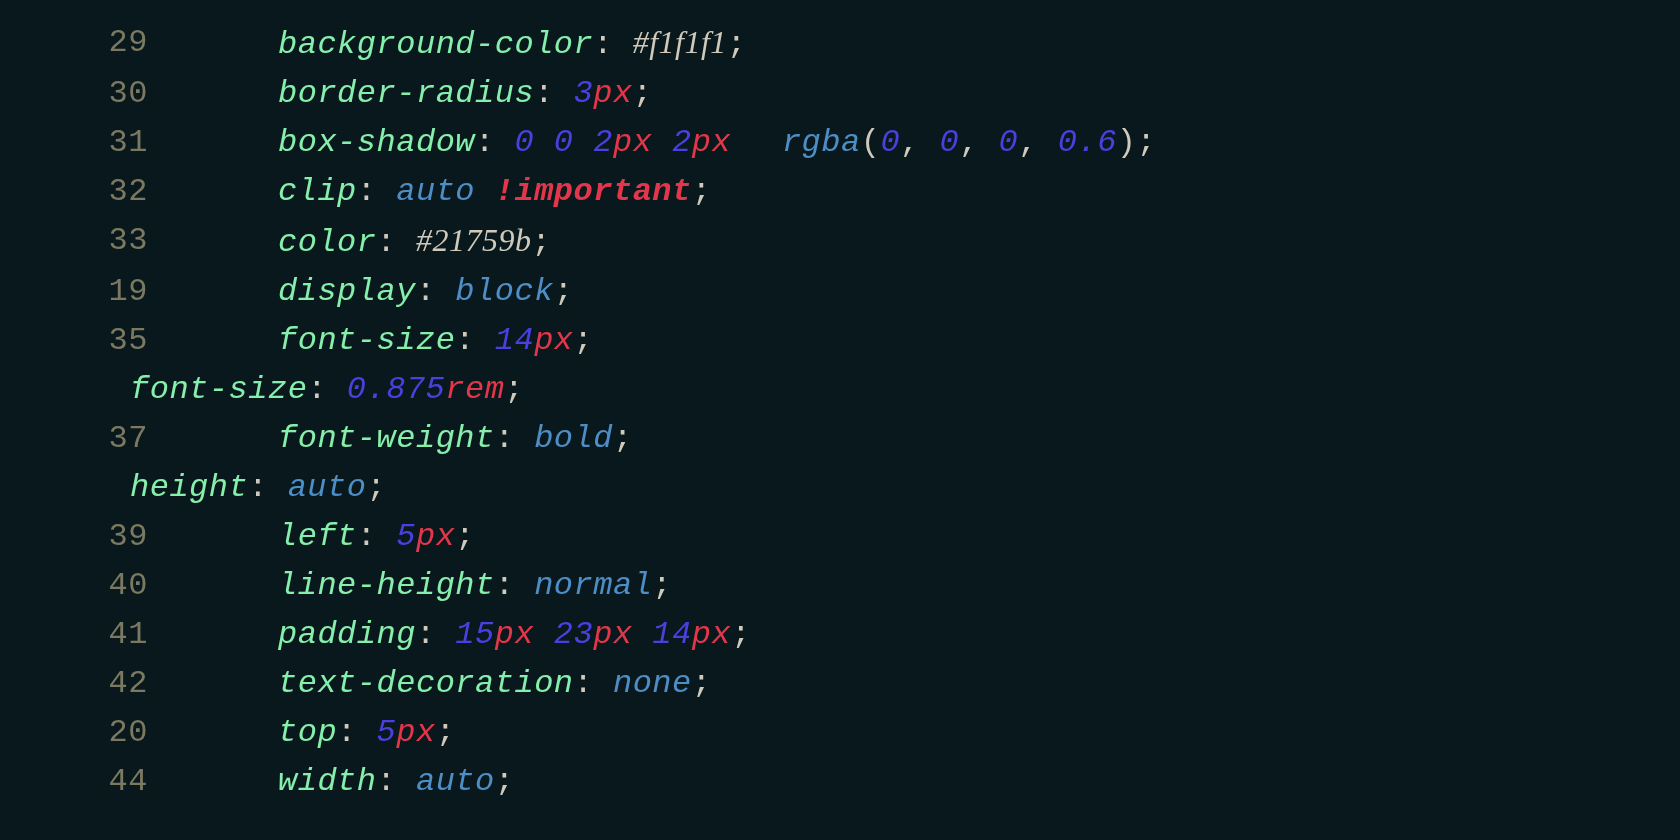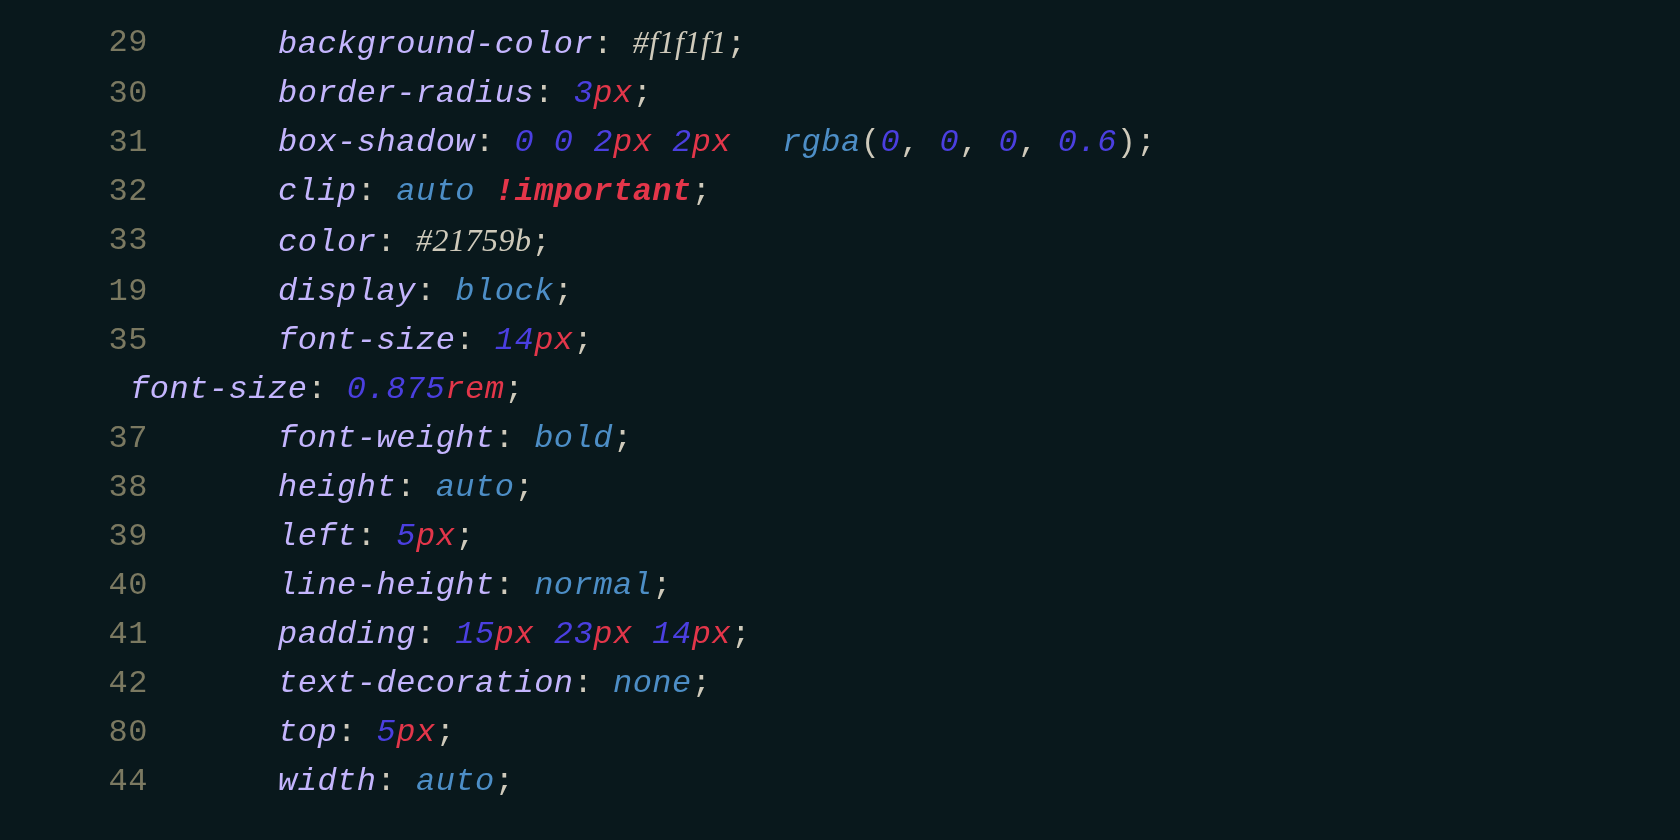--- a/index.html
+++ b/index.html
@@ -29,21 +29,21 @@
     text-align: right;
     color: #7b7961;
     font-style: normal;
     font-weight: 400;
     flex: 0 0 auto;
     padding-right: 0;
   }
   .code {
     padding-left: 130px;
   }
-  .prop   { color: #c4b5fd; text-align: right; }
+  .prop   { color: #86efac; text-align: right; }
   .punct  { color: #cfcabb; font-style: normal; }
   .value  { color: #4d8ec6; }
   .numlit { color: #4b3fe0; }
   .unit   { color: #e3364a; }
   .func   { color: #4d8ec6; margin-left: 31px; }
   .hexv   { color: #cfcabb; font-family: Liberation Serif, serif; }
   .imp    { color: #e3364a; font-weight: bold; }
 </style>
 </head>
 <body>
@@ -51,20 +51,20 @@
 <div class="editor" id="editor">
     <div class="row"><span class="gutter">29</span><span class="code"><span class="prop">background-color</span><span class="punct">: </span><span class="hexv">#f1f1f1</span><span class="punct">;</span></span></div>
     <div class="row"><span class="gutter">30</span><span class="code"><span class="prop">border-radius</span><span class="punct">: </span><span class="numlit">3</span><span class="unit">px</span><span class="punct">;</span></span></div>
     <div class="row"><span class="gutter">31</span><span class="code"><span class="prop">box-shadow</span><span class="punct">: </span><span class="numlit">0</span><span class="punct"> </span><span class="numlit">0</span><span class="punct"> </span><span class="numlit">2</span><span class="unit">px</span><span class="punct"> </span><span class="numlit">2</span><span class="unit">px</span><span class="punct"> </span><span class="func">rgba</span><span class="punct">(</span><span class="numlit">0</span><span class="punct">, </span><span class="numlit">0</span><span class="punct">, </span><span class="numlit">0</span><span class="punct">, </span><span class="numlit">0.6</span><span class="punct">);</span></span></div>
     <div class="row"><span class="gutter">32</span><span class="code"><span class="prop">clip</span><span class="punct">: </span><span class="value">auto</span><span class="punct"> </span><span class="imp">!important</span><span class="punct">;</span></span></div>
     <div class="row"><span class="gutter">33</span><span class="code"><span class="prop">color</span><span class="punct">: </span><span class="hexv">#21759b</span><span class="punct">;</span></span></div>
     <div class="row"><span class="gutter">19</span><span class="code"><span class="prop">display</span><span class="punct">: </span><span class="value">block</span><span class="punct">;</span></span></div>
     <div class="row"><span class="gutter">35</span><span class="code"><span class="prop">font-size</span><span class="punct">: </span><span class="numlit">14</span><span class="unit">px</span><span class="punct">;</span></span></div>
     <div class="row"><span class="code"><span class="prop">font-size</span><span class="punct">: </span><span class="numlit">0.875</span><span class="unit">rem</span><span class="punct">;</span></span></div>
     <div class="row"><span class="gutter">37</span><span class="code"><span class="prop">font-weight</span><span class="punct">: </span><span class="value">bold</span><span class="punct">;</span></span></div>
-    <div class="row"><span class="gutter">38</span><span class="code"><span class="prop">height</span><span class="punct">: </span><span class="value">auto</span><span class="punct">;</span></span></div>
+    <div class="row"><span class="code"><span class="prop">height</span><span class="punct">: </span><span class="value">auto</span><span class="punct">;</span></span></div>
     <div class="row"><span class="gutter">39</span><span class="code"><span class="prop">left</span><span class="punct">: </span><span class="numlit">5</span><span class="unit">px</span><span class="punct">;</span></span></div>
     <div class="row"><span class="gutter">40</span><span class="code"><span class="prop">line-height</span><span class="punct">: </span><span class="value">normal</span><span class="punct">;</span></span></div>
     <div class="row"><span class="gutter">41</span><span class="code"><span class="prop">padding</span><span class="punct">: </span><span class="numlit">15</span><span class="unit">px</span><span class="punct"> </span><span class="numlit">23</span><span class="unit">px</span><span class="punct"> </span><span class="numlit">14</span><span class="unit">px</span><span class="punct">;</span></span></div>
     <div class="row"><span class="gutter">42</span><span class="code"><span class="prop">text-decoration</span><span class="punct">: </span><span class="value">none</span><span class="punct">;</span></span></div>
-    <div class="row"><span class="gutter">80</span><span class="code"><span class="prop">top</span><span class="punct">: </span><span class="numlit">5</span><span class="unit">px</span><span class="punct">;</span></span></div>
+    <div class="row"><span class="gutter">20</span><span class="code"><span class="prop">top</span><span class="punct">: </span><span class="numlit">5</span><span class="unit">px</span><span class="punct">;</span></span></div>
     <div class="row"><span class="gutter">44</span><span class="code"><span class="prop">width</span><span class="punct">: </span><span class="value">auto</span><span class="punct">;</span></span></div>
   </div>
 
 </body></html>

